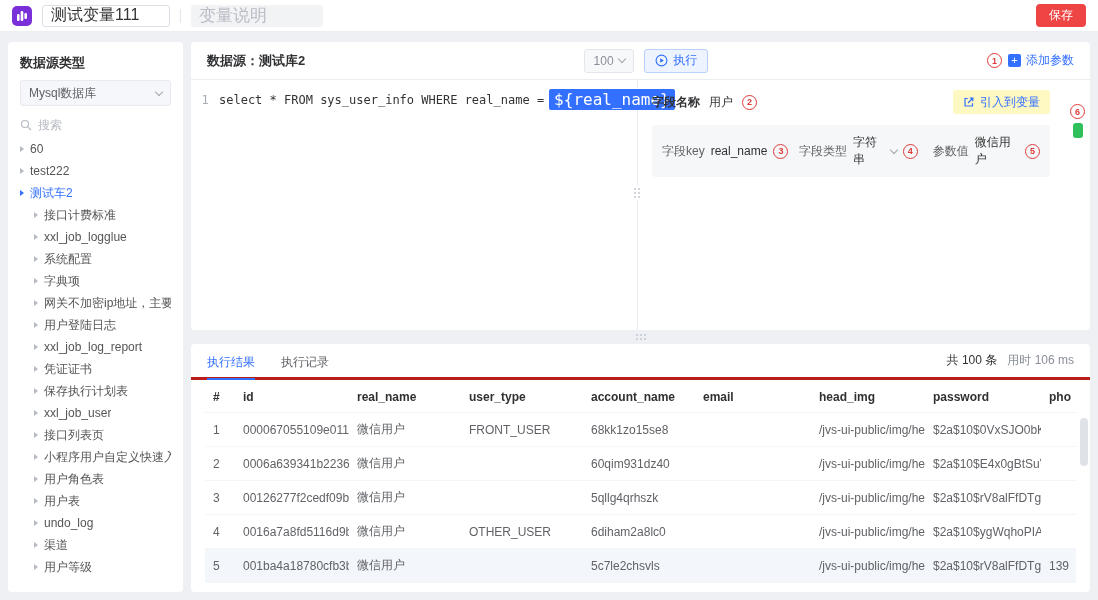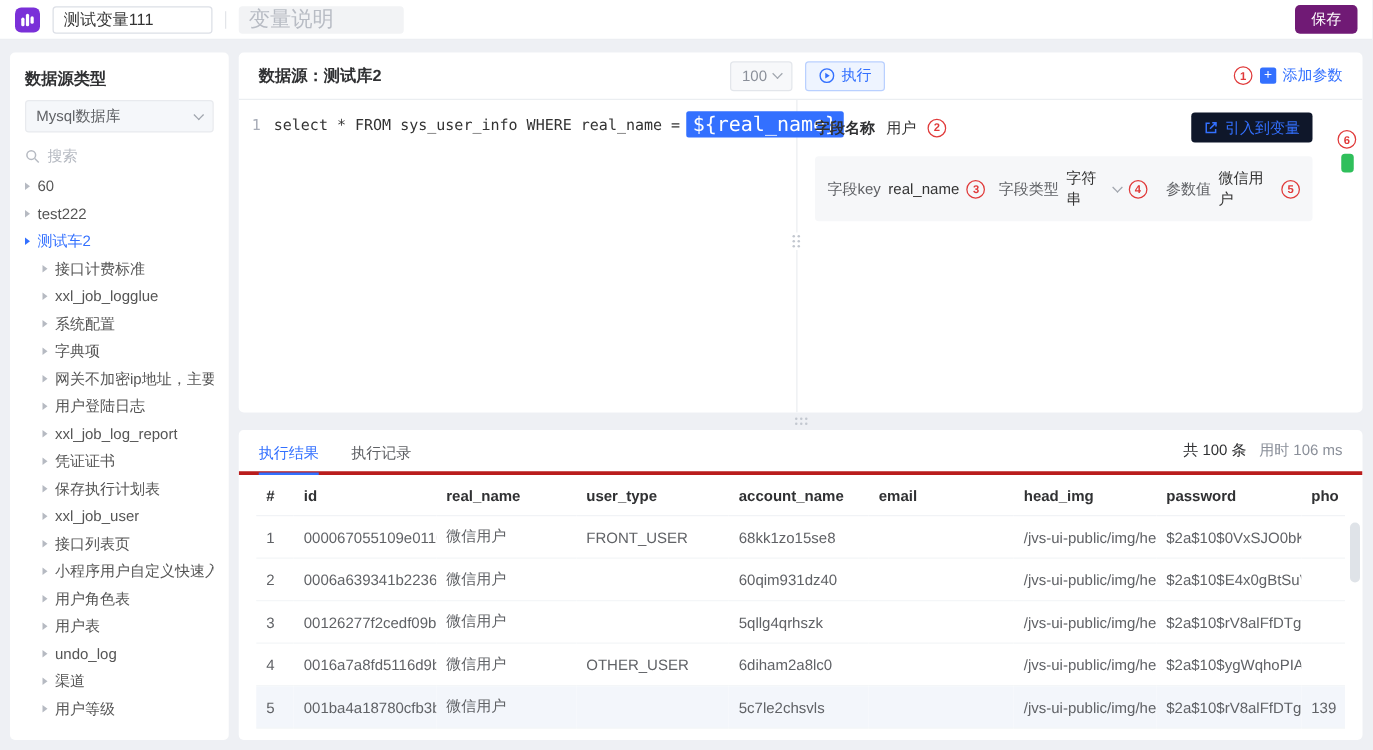--- a/index.html
+++ b/index.html
@@ -1,26 +1,26 @@
 <!DOCTYPE html>
 <html><head>
 <meta charset="utf-8">
 <style>
   *{margin:0;padding:0;box-sizing:border-box;}
   html,body{width:1098px;height:600px;overflow:hidden;}
   body{background:#eef0f4;font-family:"Liberation Sans","DejaVu Sans",sans-serif;font-size:12px;color:#333;}
   
   .topbar{height:32px;background:#fff;display:flex;align-items:center;padding:0 12px;gap:10px;border-bottom:1px solid #eceef2;}
   .logo{width:20px;height:20px;border-radius:5px;background:#7a30d8;display:flex;align-items:center;justify-content:center;flex:none;}
-  .name-input{width:128px;height:22px;border:1px solid #dcdfe6;border-radius:3px;padding:0 8px;font-size:13px;color:#333;font-family:inherit;}
+  .name-input{width:128px;height:22px;border:1px solid #dcdfe6;border-radius:3px;padding:0 8px;font-size:16px;color:#333;font-family:inherit;}
   .vsep{width:1px;height:14px;background:#e3e5e9;}
   .desc-input{width:132px;height:22px;border:none;background:#f2f3f5;border-radius:3px;padding:0 8px;font-size:17px;color:#333;font-family:inherit;}
   .desc-input::placeholder{color:#b8bcc4;}
   .flex-sp{flex:1;}
-  .save-btn{height:23px;padding:0 13px;background:#701a75;color:#fff;border:none;border-radius:4px;font-size:12px;cursor:pointer;font-family:inherit;}
+  .save-btn{height:23px;padding:0 13px;background:#ef4444;color:#fff;border:none;border-radius:4px;font-size:12px;cursor:pointer;font-family:inherit;}
   
   .content{display:flex;gap:8px;padding:10px 8px 8px;height:568px;}
   .sidebar{width:175px;background:#fff;border-radius:4px;padding:12px;overflow:hidden;flex:none;display:flex;flex-direction:column;}
   .main{flex:1;display:flex;flex-direction:column;min-width:0;}
   
   .sb-title{font-size:13px;font-weight:bold;color:#303133;margin-bottom:8px;}
   .ds-select{height:26px;background:#f5f7fa;border:1px solid #e8eaee;border-radius:3px;display:flex;align-items:center;justify-content:space-between;padding:0 8px;color:#606266;margin-bottom:8px;cursor:pointer;}
   .search-row{display:flex;align-items:center;gap:6px;height:22px;margin-bottom:2px;}
   .search-row input{border:none;outline:none;width:110px;font-size:12px;font-family:inherit;color:#333;}
   .search-row input::placeholder{color:#b6bac2;}
@@ -54,21 +54,21 @@
   .chip{background:#3370ff;color:#fff;border-radius:2px;padding:1px 5px;margin-left:5px;font-size:16px;}
   .drag-v{position:absolute;right:-4px;top:106px;background:#fff;padding:2px 1px;}
   .dots{display:grid;grid-template-columns:repeat(2,2px);grid-auto-rows:2px;gap:2px;}
   .dots.h{grid-template-columns:repeat(3,2px);}
   .dots i{background:#c2c7cf;border-radius:50%;display:block;}
   
   .param-pane{width:452px;flex:none;padding:10px 14px;position:relative;}
   .p-row1{display:flex;align-items:center;gap:9px;margin-right:26px;}
   .p-label-b{font-weight:bold;color:#303133;}
   .p-val{color:#333;}
-  .import-btn{margin-left:auto;display:flex;align-items:center;gap:5px;background:#0f172a;color:#3370ff;border:none;border-radius:3px;height:24px;padding:0 10px;font-size:12px;cursor:pointer;font-family:inherit;}
+  .import-btn{margin-left:auto;display:flex;align-items:center;gap:5px;background:#fef9c3;color:#3370ff;border:none;border-radius:3px;height:24px;padding:0 10px;font-size:12px;cursor:pointer;font-family:inherit;}
   .p-row2{margin-top:11px;margin-right:26px;background:#f6f7f9;border-radius:3px;padding:9px 10px;display:flex;align-items:center;gap:7px;}
   .p-row2 .lbl{color:#606266;flex:none;}
   .p-row2 .val{color:#333;}
   .grp{display:flex;align-items:center;gap:6px;justify-content:space-between;}
   .grp + .grp{margin-left:8px;}
   .edge{position:absolute;right:5px;top:24px;display:flex;flex-direction:column;align-items:center;gap:4px;}
   .green{width:10px;height:15px;background:#2fbf5b;border-radius:3px;}
   .chev{width:6px;height:6px;border-right:1.2px solid #a0a5ad;border-bottom:1.2px solid #a0a5ad;transform:rotate(45deg);display:inline-block;margin-top:-3px;flex:none;}
   
   .splitter{height:14px;display:flex;align-items:center;justify-content:center;cursor:row-resize;flex:none;}

